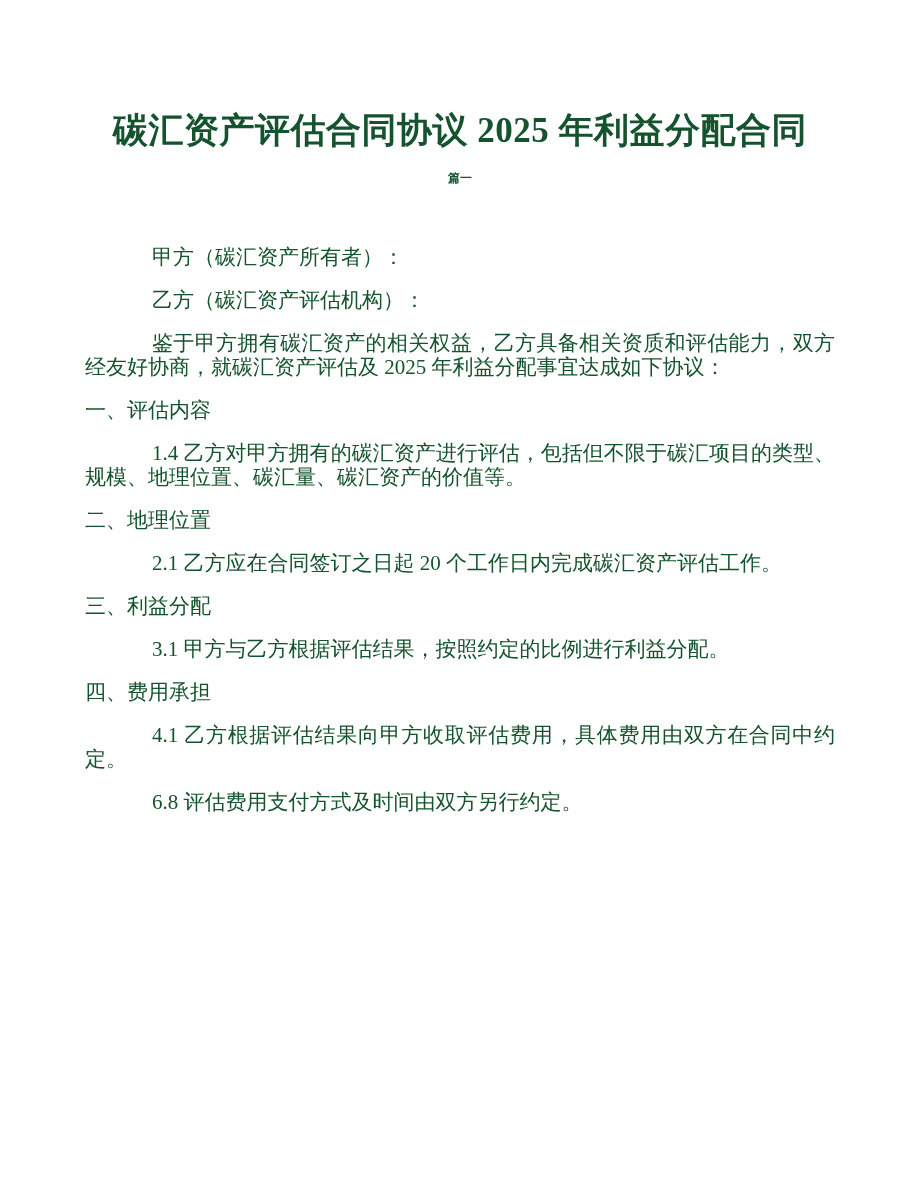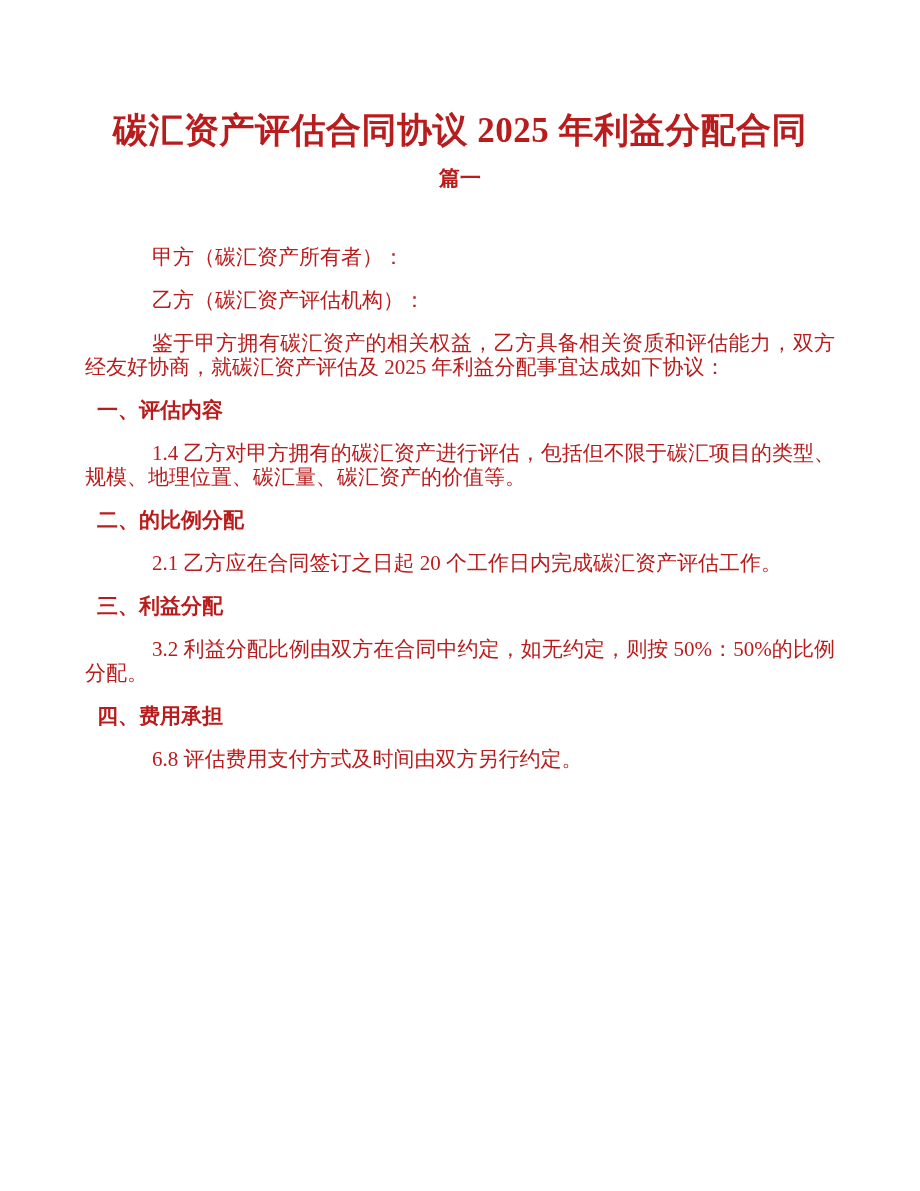--- a/index.html
+++ b/index.html
@@ -3,57 +3,57 @@
 <meta charset="utf-8">
 <style>
   * { margin: 0; padding: 0; box-sizing: border-box; }
   html, body { background: #ffffff; }
   .page {
     position: relative;
     width: 920px;
     height: 1191px;
     margin: 0 auto;
     background: #ffffff;
-    color: #b91c1c;
+    color: #14532d;
     font-family: "Liberation Serif", "DejaVu Serif", serif;
     overflow: hidden;
   }
   .doc {
     padding: 103px 85px 0 85px; 
   }
   .doc-title {
     font-size: 35px;
     line-height: 55px;
     font-weight: bold;
     text-align: center;
     letter-spacing: 0.5px;
     font-family: "Liberation Serif", "DejaVu Serif", serif;
   }
   .part-label {
     margin-top: 8px;
-    font-size: 21px;
+    font-size: 12px;
     line-height: 24px;
     font-weight: bold;
     text-align: center;
     font-family: Liberation Sans, sans-serif;
   }
   .content { margin-top: 55px; }
   .content p {
     font-size: 21px;
     line-height: 24px;
     margin: 0 0 19px 0;
     text-align: justify;
     text-justify: inter-ideograph;
   }
   .content p.indent { text-indent: 67px; }
   .content h2 {
     font-size: 21px;
     line-height: 24px;
-    margin: 0 0 19px 12px;
-    font-weight: bold;
+    margin: 0 0 19px 0;
+    font-weight: normal;
     text-align: left;
     font-family: "Liberation Sans", "DejaVu Sans", sans-serif;
   }
 </style>
 </head>
 <body>
 
 <div class="page">
   <div class="doc">
 
@@ -64,24 +64,25 @@
     <div class="part-label">篇一</div>
 
     <div class="content">
       <p class="indent">甲方（碳汇资产所有者）：</p>
       <p class="indent">乙方（碳汇资产评估机构）：</p>
       <p class="indent">鉴于甲方拥有碳汇资产的相关权益，乙方具备相关资质和评估能力，双方经友好协商，就碳汇资产评估及 2025 年利益分配事宜达成如下协议：</p>
 
       <h2>一、评估内容</h2>
       <p class="indent">1.4 乙方对甲方拥有的碳汇资产进行评估，包括但不限于碳汇项目的类型、规模、地理位置、碳汇量、碳汇资产的价值等。</p>
 
-      <h2>二、的比例分配</h2>
+      <h2>二、地理位置</h2>
       <p class="indent">2.1 乙方应在合同签订之日起 20 个工作日内完成碳汇资产评估工作。</p>
 
       <h2>三、利益分配</h2>
-      <p class="indent">3.2 利益分配比例由双方在合同中约定，如无约定，则按 50%：50%的比例分配。</p>
+      <p class="indent">3.1 甲方与乙方根据评估结果，按照约定的比例进行利益分配。</p>
 
       <h2>四、费用承担</h2>
+      <p class="indent">4.1 乙方根据评估结果向甲方收取评估费用，具体费用由双方在合同中约定。</p>
       <p class="indent">6.8 评估费用支付方式及时间由双方另行约定。</p>
     </div>
 
   </div>
 </div>
 
 </body></html>

